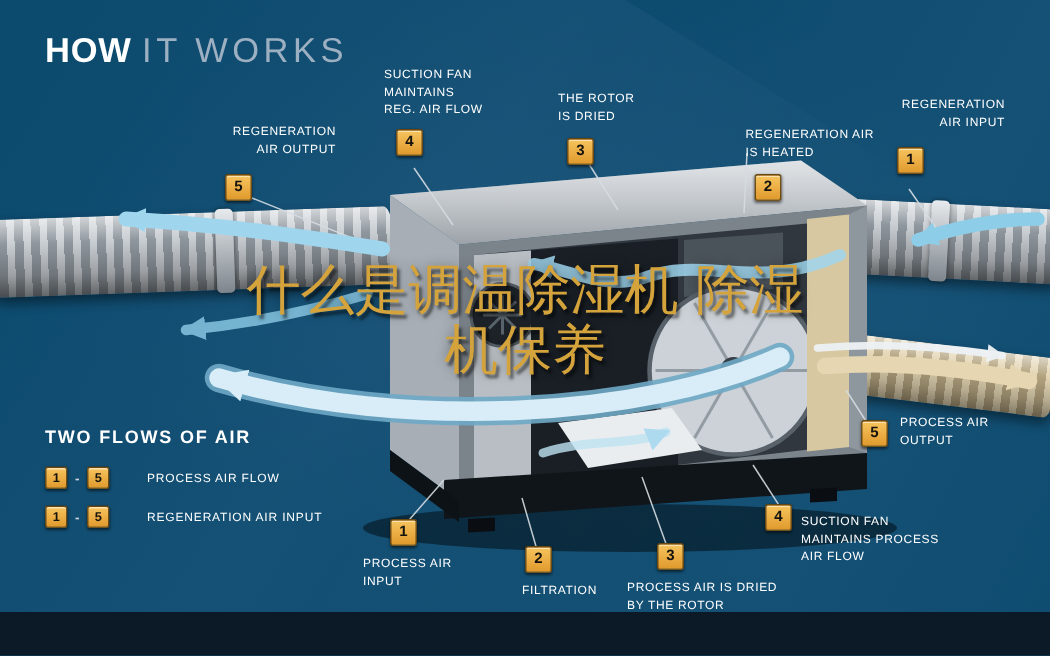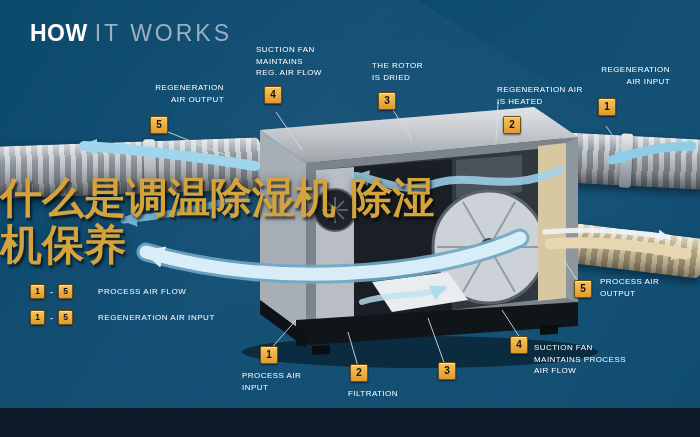--- a/index.html
+++ b/index.html
@@ -21,22 +21,22 @@
     repeating-linear-gradient(90deg,#e3d5b3 0 5px,#b3a37f 5px 11px);}
   .joint{position:absolute;top:-2px;bottom:-2px;width:12px;border-radius:3px;background:linear-gradient(180deg,#e8ebee,#7d858c);box-shadow:0 0 3px rgba(0,0,0,.5);}
   
   .machine-svg{position:absolute;inset:0;z-index:20;}
   .flows-svg{position:absolute;inset:0;z-index:30;pointer-events:none;}
   
   .title{position:absolute;left:30px;top:20px;z-index:50;font-size:23px;color:#fff;}
   .title .how{font-weight:bold;letter-spacing:.5px;}
   .title .itworks{font-weight:normal;color:#9db0c2;letter-spacing:3px;margin-left:7px;}
   
-  .watermark{position:absolute;left:0;right:0;top:174px;z-index:40;text-align:left;
-    font-family:"DejaVu Serif",serif;font-weight:bold;font-size:42px;line-height:1.12;
+  .watermark{position:absolute;left:0;right:0;top:174px;z-index:40;text-align:center;
+    font-family:"DejaVu Serif",serif;font-weight:normal;font-size:36px;line-height:1.12;
     color:#d4a33b;white-space:pre-line;text-shadow:2px 3px 2px rgba(0,0,0,.5),0 0 8px rgba(0,0,0,.35);}
   
   .callout{position:absolute;z-index:50;}
   .lbl{font-size:8px;line-height:1.45;font-weight:normal;color:#fff;letter-spacing:.45px;white-space:pre-line;}
   .badge{position:absolute;width:16px;height:16px;border-radius:2px;background:linear-gradient(180deg,#f7c45e,#e09a2d);
     border:1px solid rgba(40,25,0,.65);color:#15130e;font-size:10px;line-height:16px;font-weight:bold;text-align:center;
     box-shadow:0 1px 2px rgba(0,0,0,.55),inset 0 1px 0 rgba(255,255,255,.5);}
   .c0{left:112px;top:82px;width:112px;text-align:right;}   .c0 .badge{left:38px;top:34px;}
   .c1{left:256px;top:44px;width:100px;}                    .c1 .badge{left:8px;top:42px;}
   .c2{left:372px;top:60px;width:80px;}                     .c2 .badge{left:6px;top:32px;}
@@ -201,32 +201,35 @@
 OUTPUT</div>
   </div>
   <div class="callout c6">
     <div class="badge">4</div>
     <div class="lbl">SUCTION FAN
 MAINTAINS PROCESS
 AIR FLOW</div>
   </div>
   <div class="callout c7">
     <div class="badge">3</div>
+    <div class="lbl">PROCESS AIR IS DRIED
+BY THE ROTOR</div>
   </div>
   <div class="callout c8">
     <div class="badge">2</div>
     <div class="lbl">FILTRATION</div>
   </div>
   <div class="callout c9">
     <div class="badge">1</div>
     <div class="lbl">PROCESS AIR
 INPUT</div>
   </div>
 
   <div class="legend">
+    <div class="legend-heading">TWO FLOWS OF AIR</div>
     <div class="legend-row">
       <div class="badge">1</div>
       <span class="legend-dash">-</span>
       <div class="badge">5</div>
       <span class="legend-label">PROCESS AIR FLOW</span>
     </div>
     <div class="legend-row">
       <div class="badge">1</div>
       <span class="legend-dash">-</span>
       <div class="badge">5</div>

